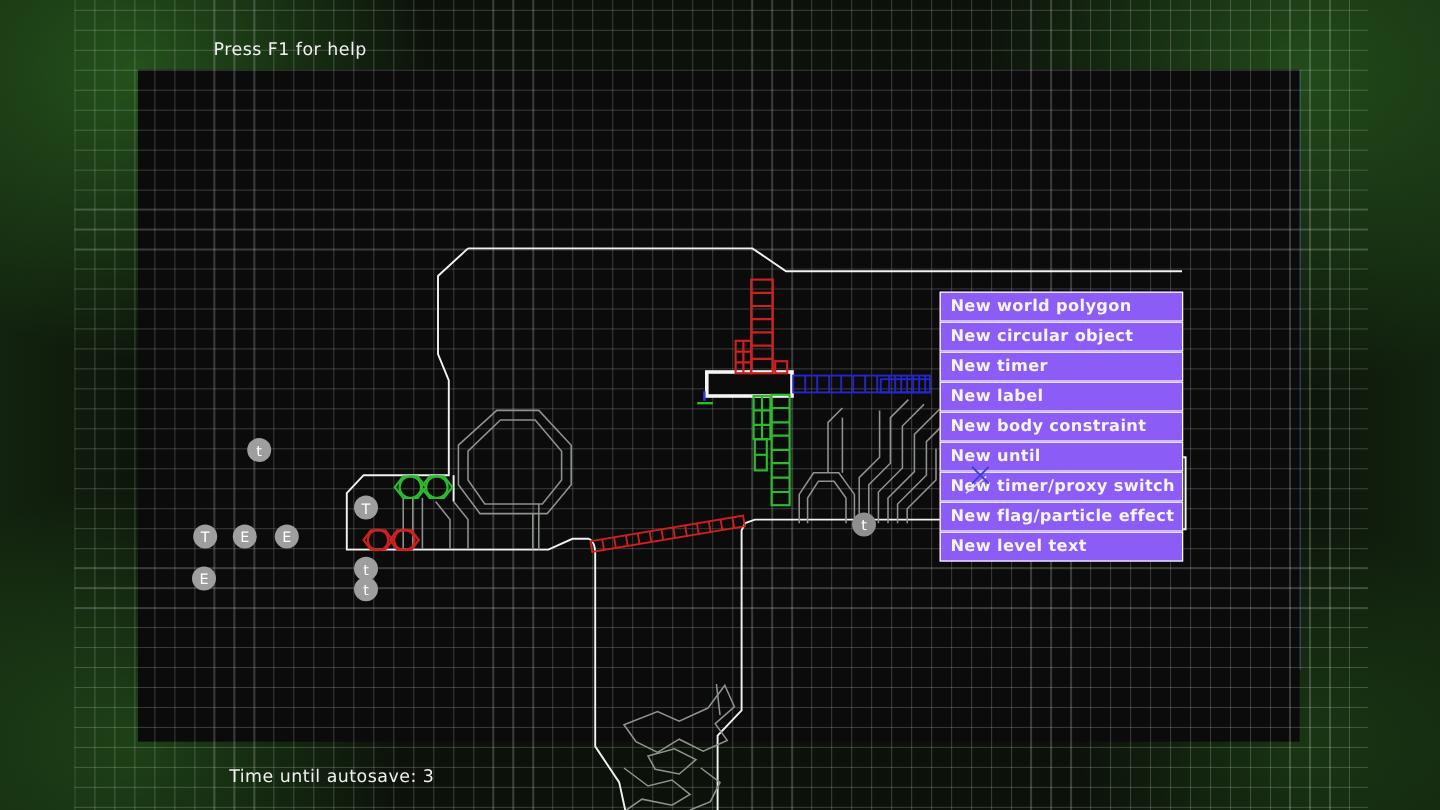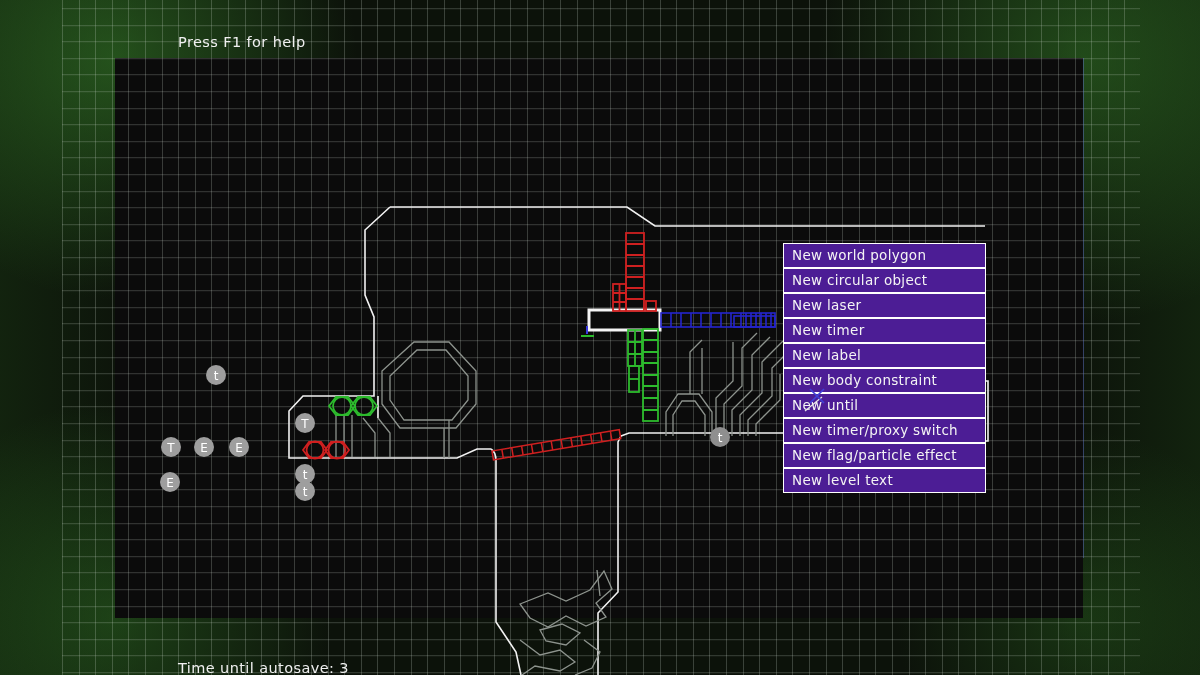--- a/index.html
+++ b/index.html
@@ -23,28 +23,28 @@
       repeating-linear-gradient(to right,  rgba(205,215,205,.24) 0 1px, transparent 1px 16.6px),
       repeating-linear-gradient(to bottom, rgba(205,215,205,.24) 0 1px, transparent 1px 16.6px);
     background-position:0 8.2px;}
   #bounds-line{position:absolute;left:1083px;top:58px;width:1px;height:500px;
     background:rgba(100,120,210,.45);z-index:2;}
 
   #level{position:absolute;left:0;top:0;z-index:3;}
 
   
   #menu{position:absolute;left:783px;top:243px;width:203px;z-index:4;}
-  .menu-item{box-sizing:border-box;height:25px;border:1px solid #ffffff;background:#4c1d95;
+  .menu-item{box-sizing:border-box;height:25px;border:1px solid #ffffff;background:#8b5cf6;
     color:#f4f4f4;font-size:13.5px;line-height:22px;padding-left:8px;letter-spacing:.3px;
-    white-space:nowrap;overflow:hidden;}
+    white-space:nowrap;overflow:hidden;font-weight:bold;}
 
   
   .hud{position:absolute;color:#f0f0f0;font-size:14.5px;letter-spacing:.4px;z-index:5;}
   #hud-help{left:178px;top:34px;}
-  #hud-autosave{left:178px;top:640px;margin-top:20px;}
+  #hud-autosave{left:191px;top:640px;}
 
   #cursor{position:absolute;left:799px;top:386px;z-index:6;}
 </style>
 </head>
 <body>
 
 <div id="stage">
 
   <div id="outer"></div>
   <div id="interior"></div>
@@ -172,21 +172,20 @@
       <g>
           <circle cx="720" cy="437" r="10" fill="#8f8f8f"></circle>
           <text x="720" y="442" fill="#fff">t</text>
         </g>
     </g>
   </svg>
 
   <div id="menu">
     <div class="menu-item">New world polygon</div>
     <div class="menu-item">New circular object</div>
-    <div class="menu-item">New laser</div>
     <div class="menu-item">New timer</div>
     <div class="menu-item">New label</div>
     <div class="menu-item">New body constraint</div>
     <div class="menu-item">New until</div>
     <div class="menu-item">New timer/proxy switch</div>
     <div class="menu-item">New flag/particle effect</div>
     <div class="menu-item">New level text</div>
   </div>
 
   <div id="hud-help" class="hud">Press F1 for help</div>

